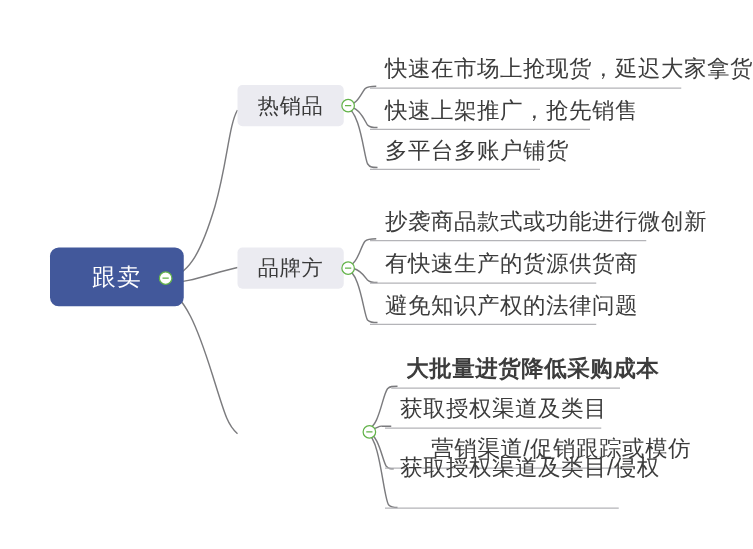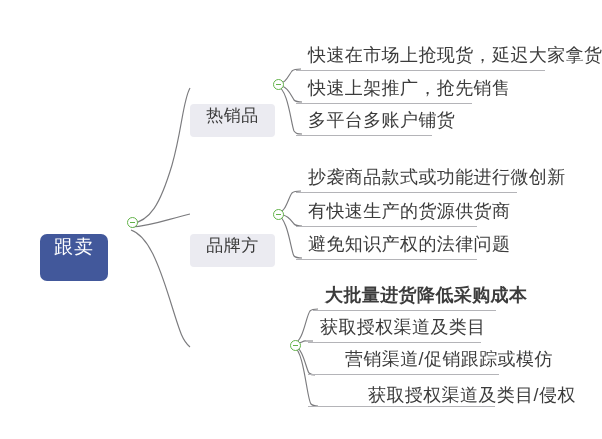--- a/index.html
+++ b/index.html
@@ -19,24 +19,23 @@
     position: absolute;
     left: 0; top: 0;
     width: 602px;
     height: 439px;
     pointer-events: none;
   }
   .node {
     position: absolute;
     box-sizing: border-box;
     display: flex;
-    align-items: flex-start;
+    align-items: center;
     justify-content: center;
     white-space: nowrap;
-    margin-top: 36px;
   }
   .root-node {
     background: #42589b;
     color: #ffffff;
     border-radius: 7px;
     font-size: 19px;
     letter-spacing: 1px;
   }
   .branch-node {
     background: #ebebf1;
@@ -103,21 +102,21 @@
       <path d="M 277 214 C 287 214 291 220 294 224 C 296 226 298 226 302 226"></path>
       <path d="M 277 215 C 288 217 291 252 294 256 C 296 258 298 258 302 258"></path>
 
       <path d="M 294 343 C 303 343 306 316 310 311 C 312 309 314 309 318 309"></path>
       <path d="M 294 344 C 301 344 303 340 306 341 C 308 341 310 341 313 341"></path>
       <path d="M 294 346 C 303 347 306 369 309 373 C 311 375 312 375 315 375"></path>
       <path d="M 294 347 C 304 350 307 400 311 404 C 313 406 315 406 318 406"></path>
     </g>
   </svg>
 
-  <div class="node root-node" style="left:40px; top:198px; width:68px; height:47px;">
+  <div class="node root-node" style="left:40px; top:198px; width:107px; height:47px;">
     <span>跟卖</span>
   </div>
   <div class="collapse-icon" style="left:127px; top:217px;"></div>
 
   <div class="node branch-node" style="left:190px; top:68px; width:85px; height:33px;">
     <span>热销品</span>
   </div>
   <div class="collapse-icon" style="left:273px; top:79px;"></div>
 
   <div class="leaf-node" style="left:308px; top:48px; height:22px;">
@@ -165,18 +164,18 @@
   <div class="leaf-node" style="left:320px; top:320px; height:22px;">
     <span>获取授权渠道及类目</span>
   </div>
   <div class="leaf-underline" style="left:308px; top:342px; width:173px;"></div>
 
   <div class="leaf-node" style="left:320px; top:352px; height:22px;margin-left:25px;">
     <span>营销渠道/促销跟踪或模仿</span>
   </div>
   <div class="leaf-underline" style="left:308px; top:374px; width:191px;"></div>
 
-  <div class="leaf-node" style="left:320px; top:388px; height:22px;margin-left:48px;">
+  <div class="leaf-node" style="left:320px; top:367px; height:22px;">
     <span>获取授权渠道及类目/侵权</span>
   </div>
   <div class="leaf-underline" style="left:308px; top:406px; width:187px;"></div>
 
 </div>
 
 </body></html>

